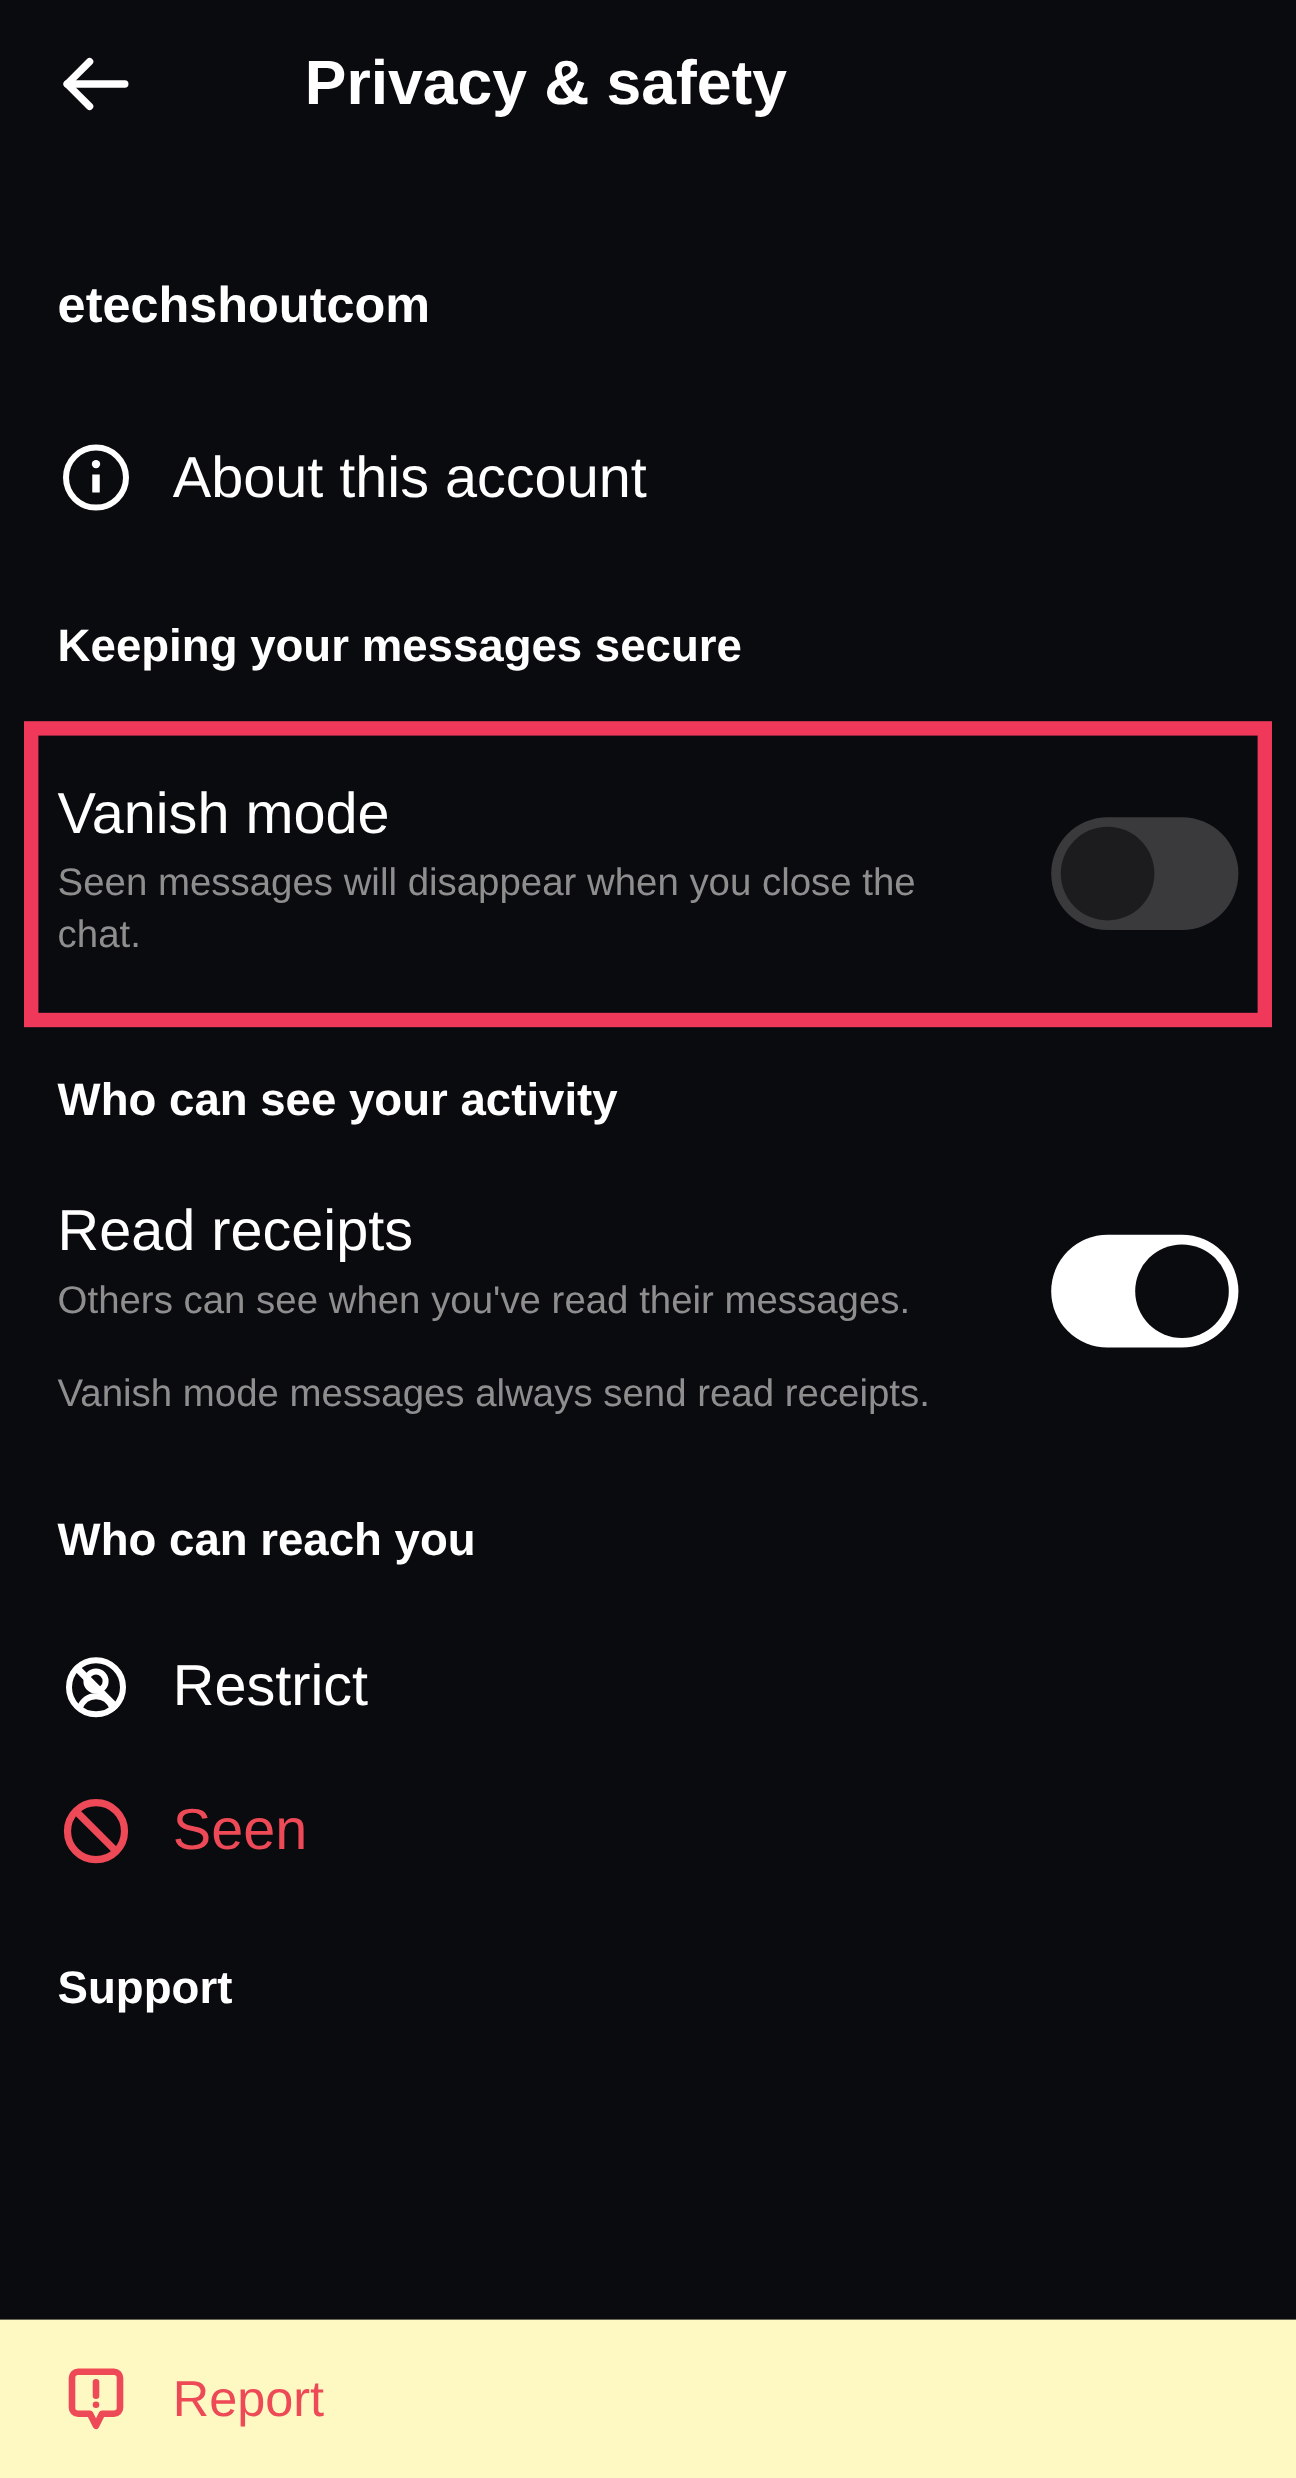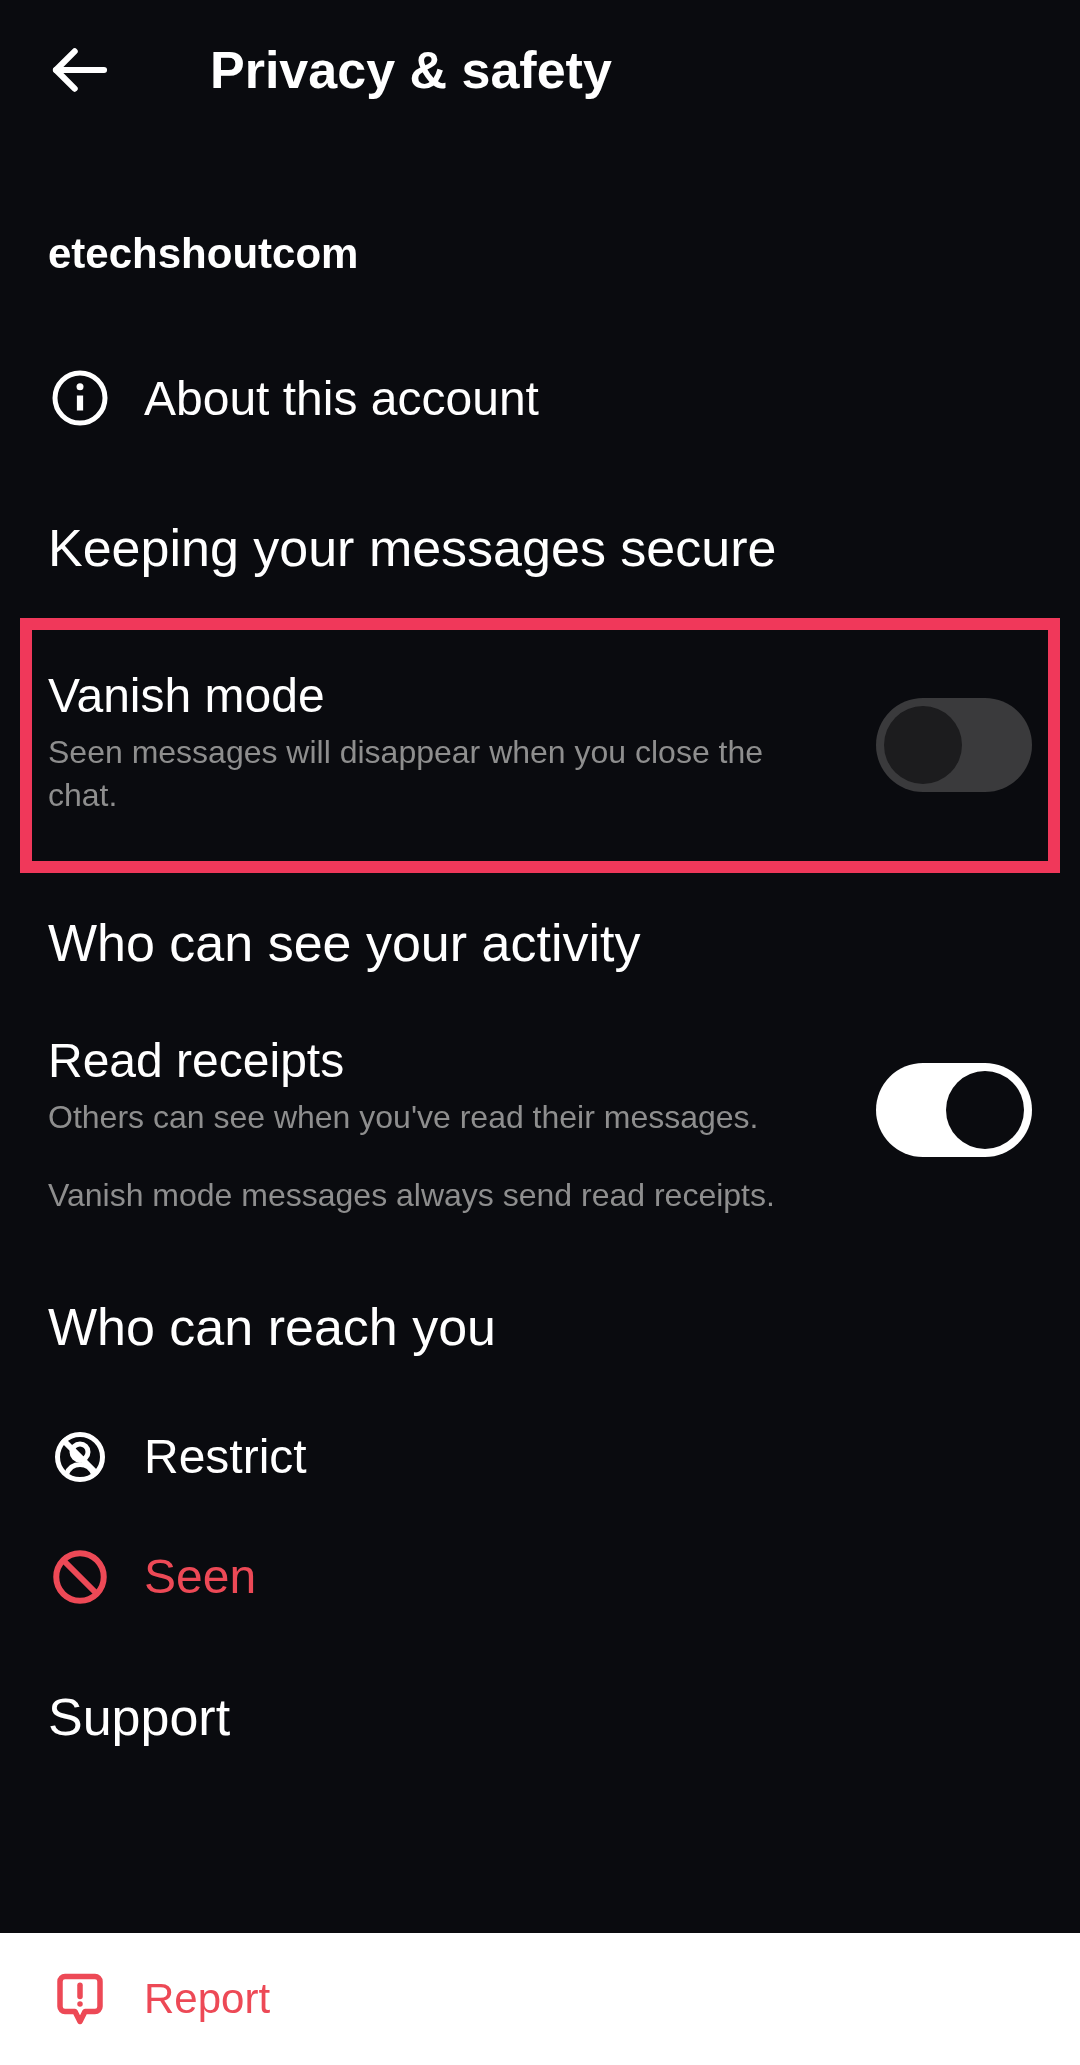--- a/index.html
+++ b/index.html
@@ -12,40 +12,41 @@
     height: 2065px;
     background: #0a0b0f;
     font-family: -apple-system, Helvetica, Arial, sans-serif;
     color: #fff;
     overflow: hidden;
   }
   .header {
     display: flex;
     align-items: center;
     padding: 30px 40px 40px 40px;
+    gap: 44px;
   }
   .back-btn {
     width: 80px;
     height: 80px;
     display: flex;
     align-items: center;
     justify-content: center;
     cursor: pointer;
   }
   .header-title {
     font-size: 52px;
     font-weight: 700;
     margin-left: 90px;
   }
   .content {
     padding: 0 48px;
   }
   .section-header {
-    font-size: 52px;
-    font-weight: 400;
+    font-size: 38px;
+    font-weight: 700;
     color: #fff;
     margin-top: 60px;
     margin-bottom: 40px;
   }
   .account-name {
     font-size: 42px;
     font-weight: 700;
     margin-top: 80px;
     margin-bottom: 60px;
   }
@@ -128,21 +129,21 @@
   }
   .toggle.on .knob {
     right: 8px;
     background: #0a0b0f;
   }
   .footer-bar {
     position: absolute;
     bottom: 0;
     left: 0;
     right: 0;
-    background: #ffffff;
+    background: #fef9c3;
     padding: 34px 48px;
   }
   .footer-item {
     display: flex;
     align-items: center;
     cursor: pointer;
   }
   .footer-item .icon-slot {
     width: 64px;
     height: 64px;

